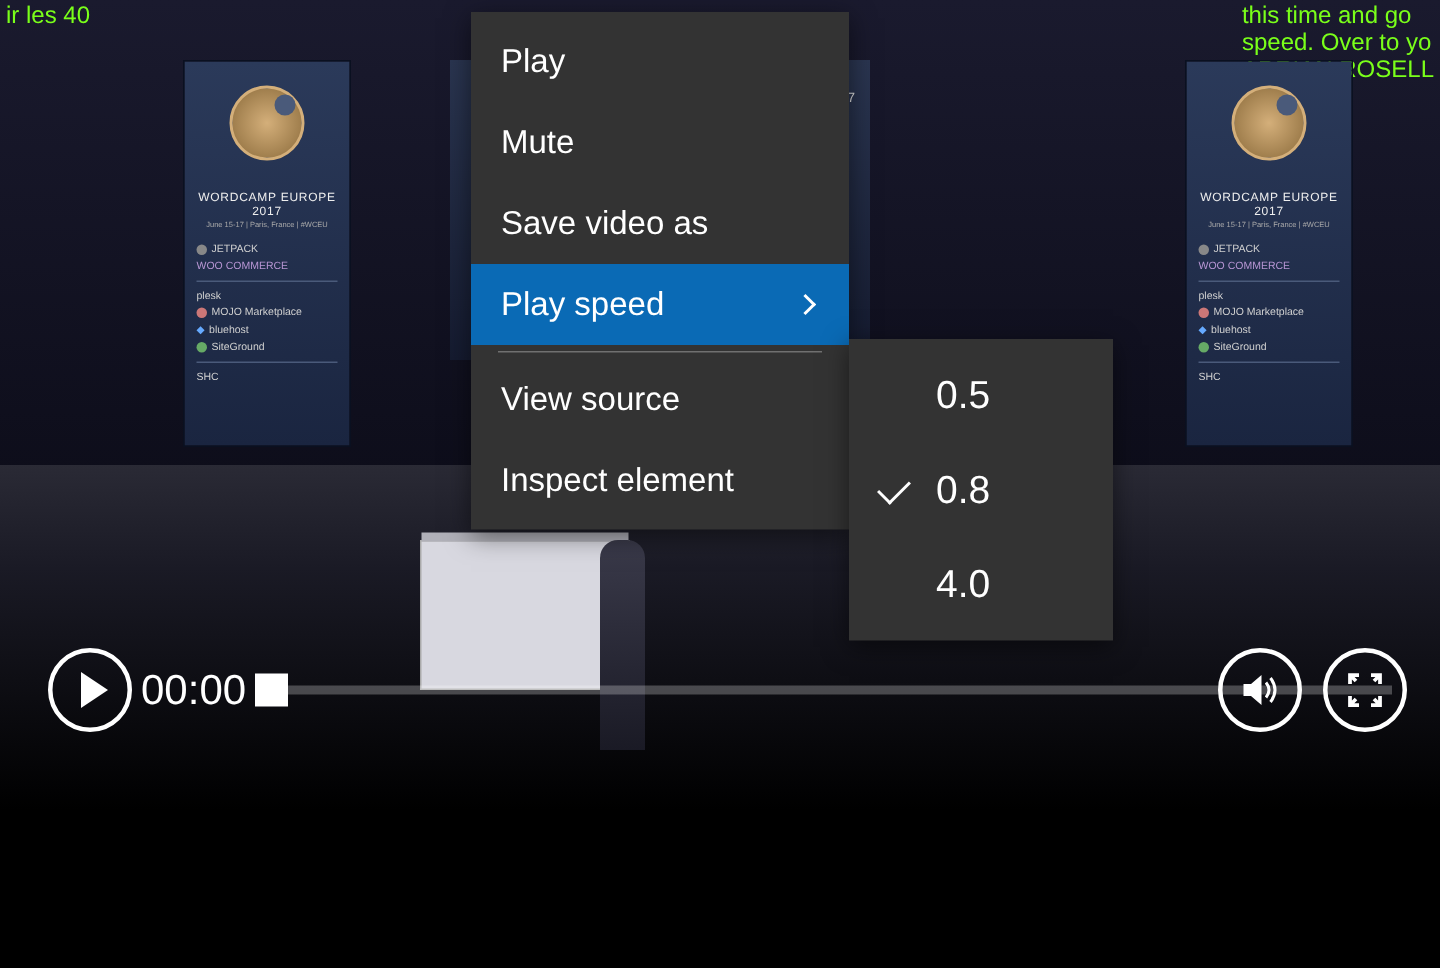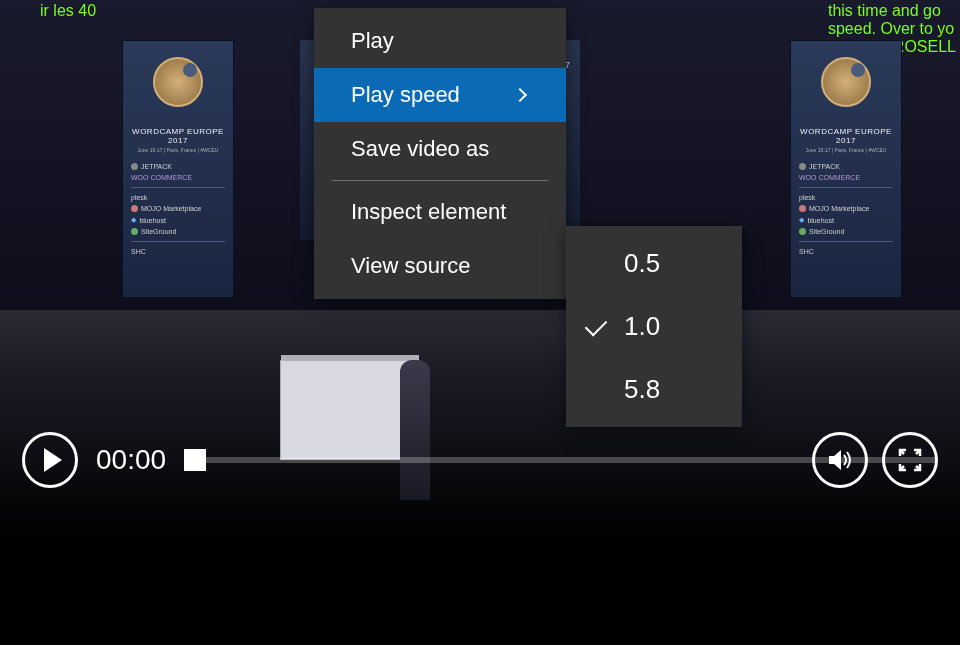--- a/index.html
+++ b/index.html
@@ -80,21 +80,20 @@
       background: #888;
       display: inline-block;
     }
     .sponsor-row.purple { color: #b896d4; }
     .caption {
       position: absolute;
       top: 2px;
       font-size: 16px;
       color: #7aff1a;
       font-family: Arial, sans-serif;
-      margin-left: 36px;
     }
     .caption.left { left: 4px; }
     .caption.right { right: 4px; text-align: left; }
     .speaker {
       position: absolute;
       top: 360px; left: 400px;
       width: 30px; height: 140px;
       background: linear-gradient(180deg, #3a3a4a 0%, #1a1a25 100%);
       border-radius: 12px 12px 0 0;
     }
@@ -113,22 +112,22 @@
       background: #b0b0b8;
     }
     .controls {
       position: absolute;
       bottom: 145px;
       left: 0;
       width: 100%;
       height: 80px;
       display: flex;
       align-items: center;
-      padding: 0 22px;
-      gap: 18px;
+      padding: 0 32px;
+      gap: 6px;
     }
     .ctrl-btn {
       width: 56px; height: 56px;
       border: 3px solid #fff;
       border-radius: 50%;
       display: flex;
       align-items: center;
       justify-content: center;
       cursor: pointer;
     }
@@ -170,21 +169,21 @@
     .context-menu {
       position: absolute;
       top: 8px;
       left: 314px;
       width: 252px;
       background: #333333;
       box-shadow: 0 4px 16px rgba(0,0,0,0.5);
       padding: 6px 0;
     }
     .menu-item {
-      padding: 14px 37px;
+      padding: 14px 20px;
       color: #fff;
       font-size: 22px;
       font-weight: 300;
       display: flex;
       align-items: center;
       justify-content: space-between;
       cursor: pointer;
     }
     .menu-item.highlighted {
       background: #0a6ab5;
@@ -359,40 +358,43 @@
         <path d="M10 24 L4 24 L4 18 M8 20 L4 24" stroke="#fff" stroke-width="2.5" fill="none"></path>
       </svg>
     </div>
   </div>
 </div>
 
 <div class="context-menu">
   <div class="menu-item">
     <span>Play</span>
   </div>
+  <div class="menu-item">
+    <span>Mute</span>
+  </div>
+  <div class="menu-item">
+    <span>Save video as</span>
+  </div>
   <div class="menu-item highlighted">
     <span>Play speed</span>
     <span class="chevron"></span>
   </div>
-  <div class="menu-item">
-    <span>Save video as</span>
-  </div>
   <div class="menu-divider"></div>
   <div class="menu-item">
+    <span>View source</span>
+  </div>
+  <div class="menu-item">
     <span>Inspect element</span>
-  </div>
-  <div class="menu-item">
-    <span>View source</span>
   </div>
 </div>
 
 <div class="submenu">
   <div class="submenu-item">
     <span>0.5</span>
   </div>
   <div class="submenu-item">
     <span class="check"></span>
-    <span>1.0</span>
+    <span>0.8</span>
   </div>
   <div class="submenu-item">
-    <span>5.8</span>
+    <span>4.0</span>
   </div>
 </div>
 
 </body></html>

